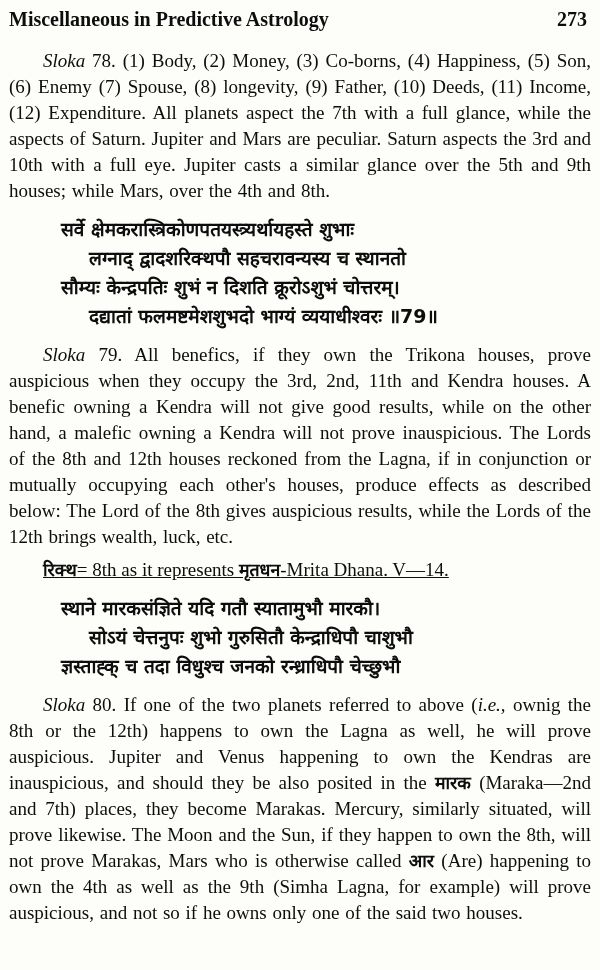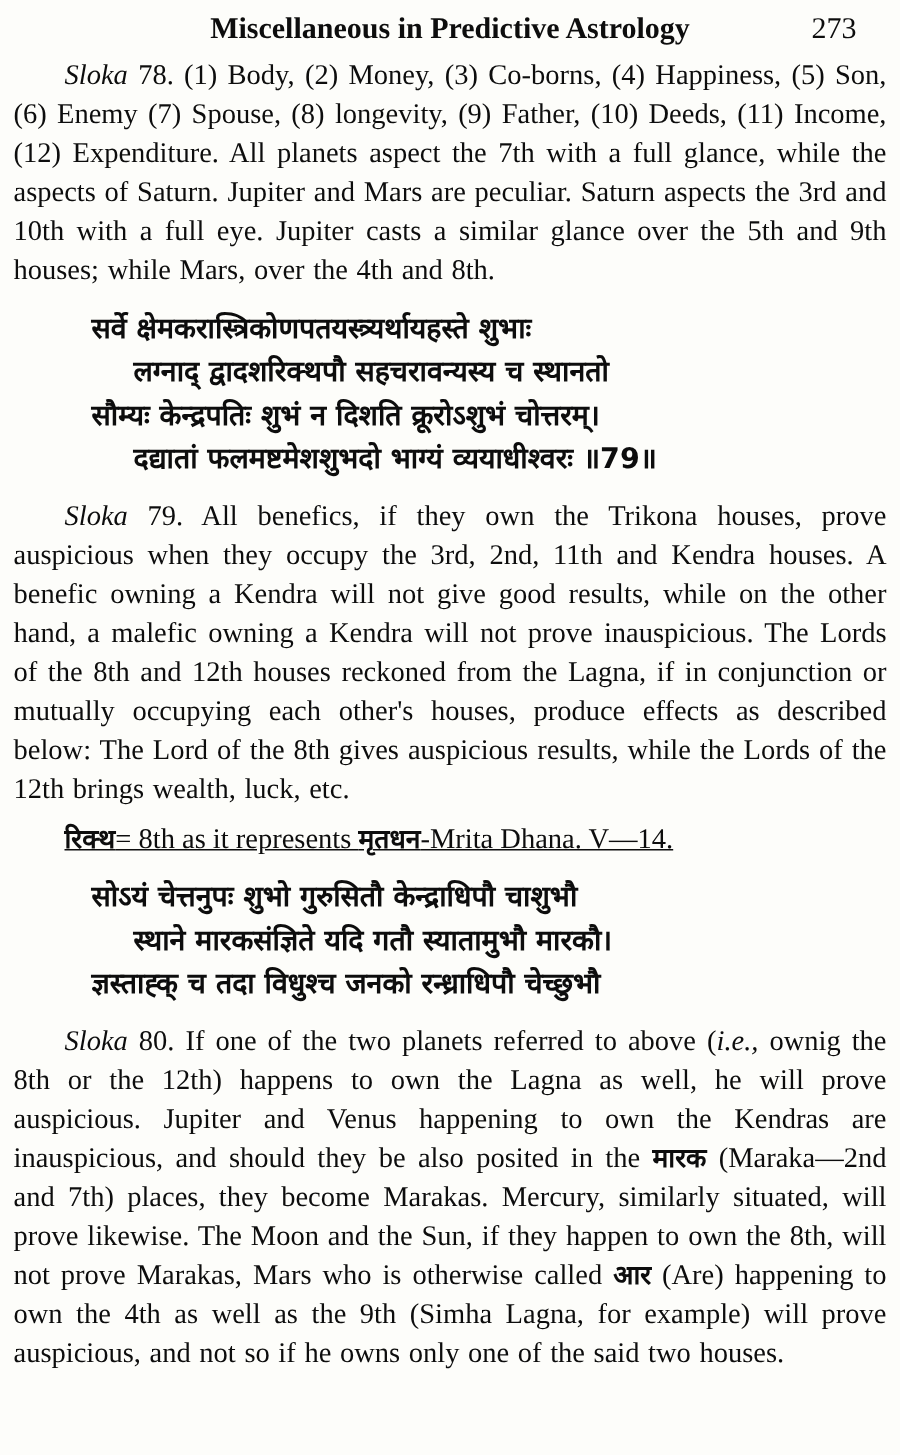--- a/index.html
+++ b/index.html
@@ -14,31 +14,31 @@
     box-sizing: border-box;
     width: 600px;
     height: 970px;
     padding: 7px 9px 0 9px;
     font-family: "Liberation Serif", "DejaVu Serif", serif;
     color: #0d0d0d;
     background: #fdfdfa;
   }
   .header {
     position: relative;
-    text-align: center;
+    text-align: left;
     font-weight: bold;
     font-size: 20px;
     line-height: 24px;
-    margin-bottom: 7px;
+    margin-bottom: 17px;
   }
   .header .page-num {
     position: absolute;
-    right: 20px;
+    right: 4px;
     top: 0;
-    font-weight: normal;
+    font-weight: bold;
   }
   .para {
     text-align: justify;
     font-size: 19px;
     line-height: 26px;
     text-indent: 34px;
     margin: 0;
     word-spacing: 1px;
   }
   .verse {
@@ -82,20 +82,20 @@
       <div class="verse-line">लग्नाद् द्वादशरिक्थपौ सहचरावन्यस्य च स्थानतो</div>
       <div class="verse-line">सौम्यः केन्द्रपतिः शुभं न दिशति क्रूरोऽशुभं चोत्तरम्।</div>
       <div class="verse-line">दद्यातां फलमष्टमेशशुभदो भाग्यं व्ययाधीश्वरः ॥79॥</div>
     </div>
 
   <p class="para"><span class="s-i">Sloka</span><span> 79. All benefics, if they own the Trikona houses, prove auspicious when they occupy the 3rd, 2nd, 11th and Kendra houses. A benefic owning a Kendra will not give good results, while on the other hand, a malefic owning a Kendra will not prove inauspicious. The Lords of the 8th and 12th houses reckoned from the Lagna, if in conjunction or mutually occupying each other's houses, produce effects as described below: The Lord of the 8th gives auspicious results, while the Lords of the 12th brings wealth, luck, etc.</span></p>
 
   <div class="note"><span class="s-dev">रिक्थ</span><span>= 8th as it represents </span><span class="s-dev">मृतधन</span><span>-Mrita Dhana. V—14.</span></div>
 
   <div class="verse">
+      <div class="verse-line">स्थाने मारकसंज्ञिते यदि गतौ स्यातामुभौ मारकौ।</div>
       <div class="verse-line">सोऽयं चेत्तनुपः शुभो गुरुसितौ केन्द्राधिपौ चाशुभौ</div>
-      <div class="verse-line">स्थाने मारकसंज्ञिते यदि गतौ स्यातामुभौ मारकौ।</div>
       <div class="verse-line">ज्ञस्ताह्क् च तदा विधुश्च जनको रन्ध्राधिपौ चेच्छुभौ</div>
     </div>
 
   <p class="para"><span class="s-i">Sloka</span><span> 80. If one of the two planets referred to above (</span><span class="s-i">i.e.,</span><span> ownig the 8th or the 12th) happens to own the Lagna as well, he will prove auspicious. Jupiter and Venus happening to own the Kendras are inauspicious, and should they be also posited in the </span><span class="s-dev">मारक</span><span> (Maraka—2nd and 7th) places, they become Marakas. Mercury, similarly situated, will prove likewise. The Moon and the Sun, if they happen to own the 8th, will not prove Marakas, Mars who is otherwise called </span><span class="s-dev">आर</span><span> (Are) happening to own the 4th as well as the 9th (Simha Lagna, for example) will prove auspicious, and not so if he owns only one of the said two houses.</span></p>
 
 </div>
 
 </body></html>

